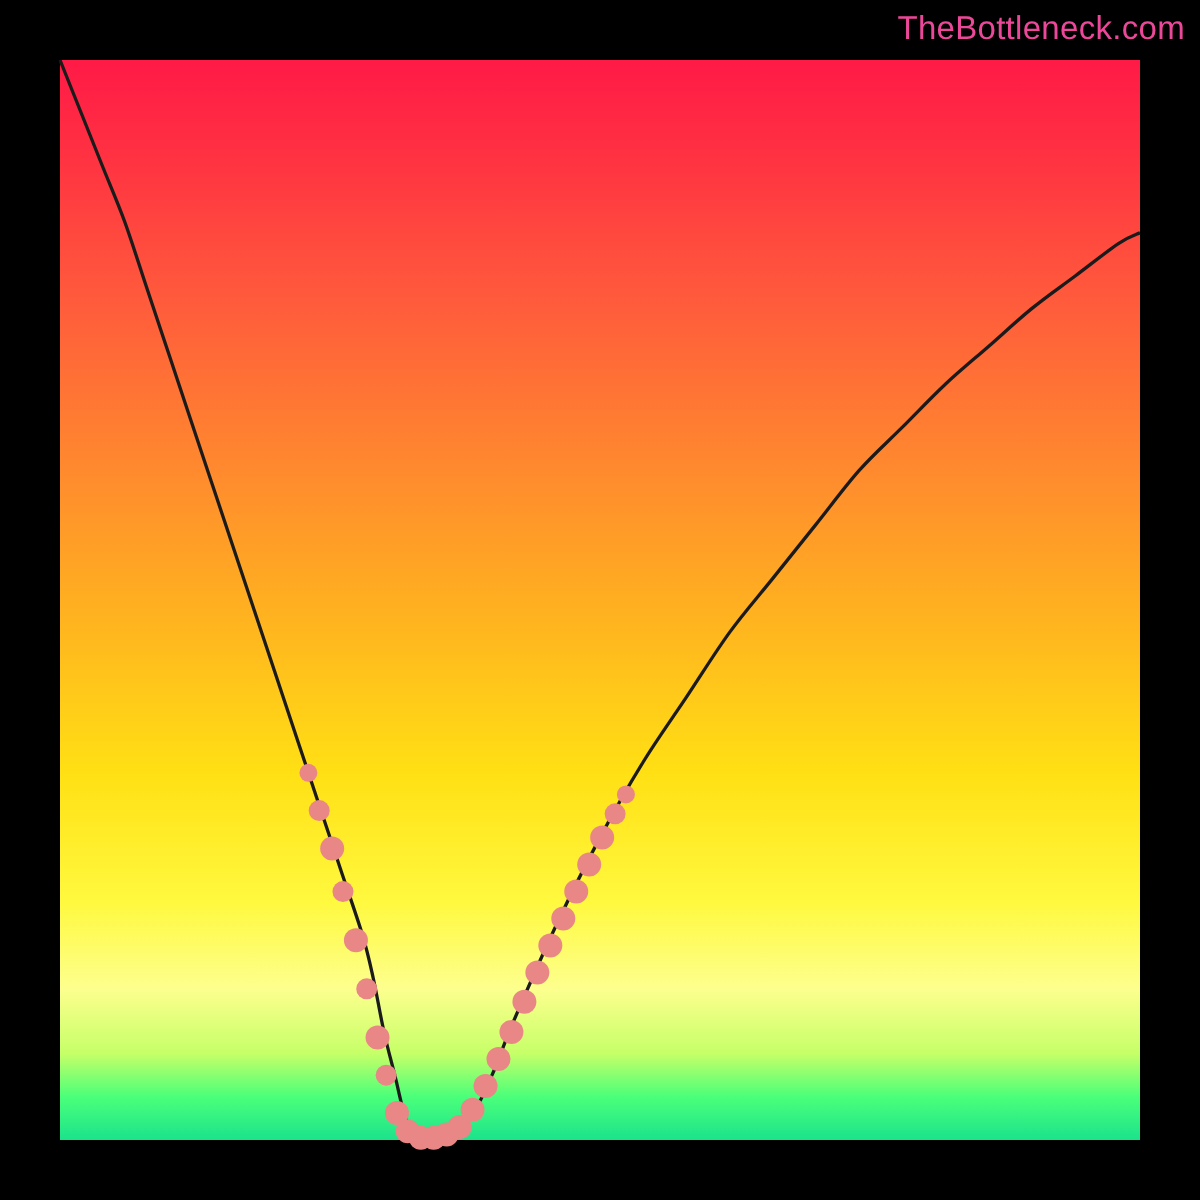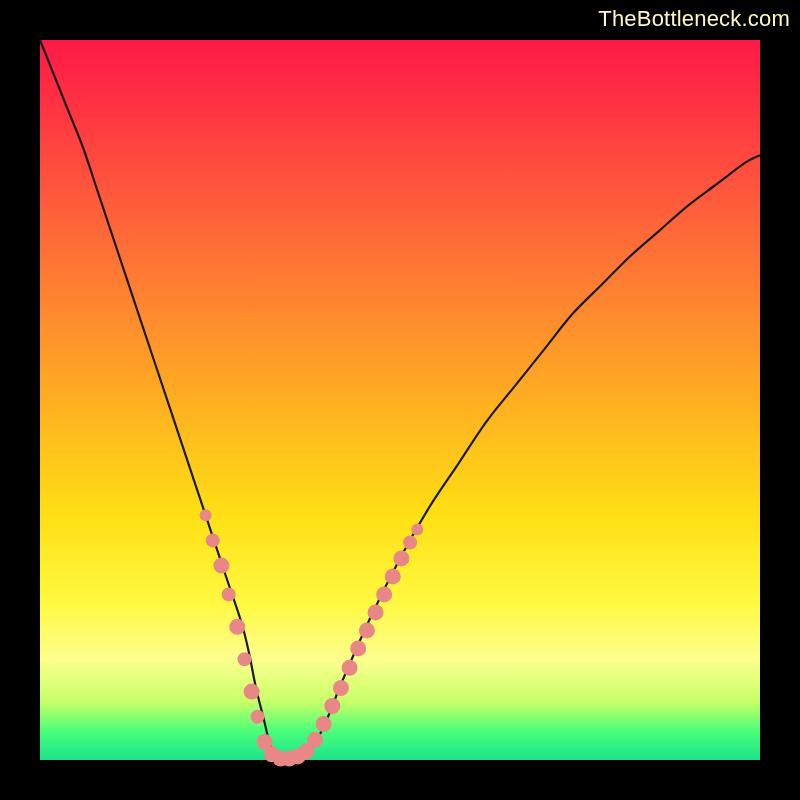--- a/index.html
+++ b/index.html
@@ -36,21 +36,21 @@
       #fff93f 78%,
       #fdff8e 86%,
       #c6ff68 92%,
       #4bff7a 96%,
       #1be38c 100%);
   }
   .watermark {
     position: absolute;
     top: 6px;
     right: 10px;
-    color: #fef9c3;
+    color: #ec4899;
     font-size: 22px;
     letter-spacing: 0.2px;
     user-select: none;
     text-align: center;
   }
   svg.curve {
     position: absolute;
     left: 0;
     top: 0;
     width: 720px;

